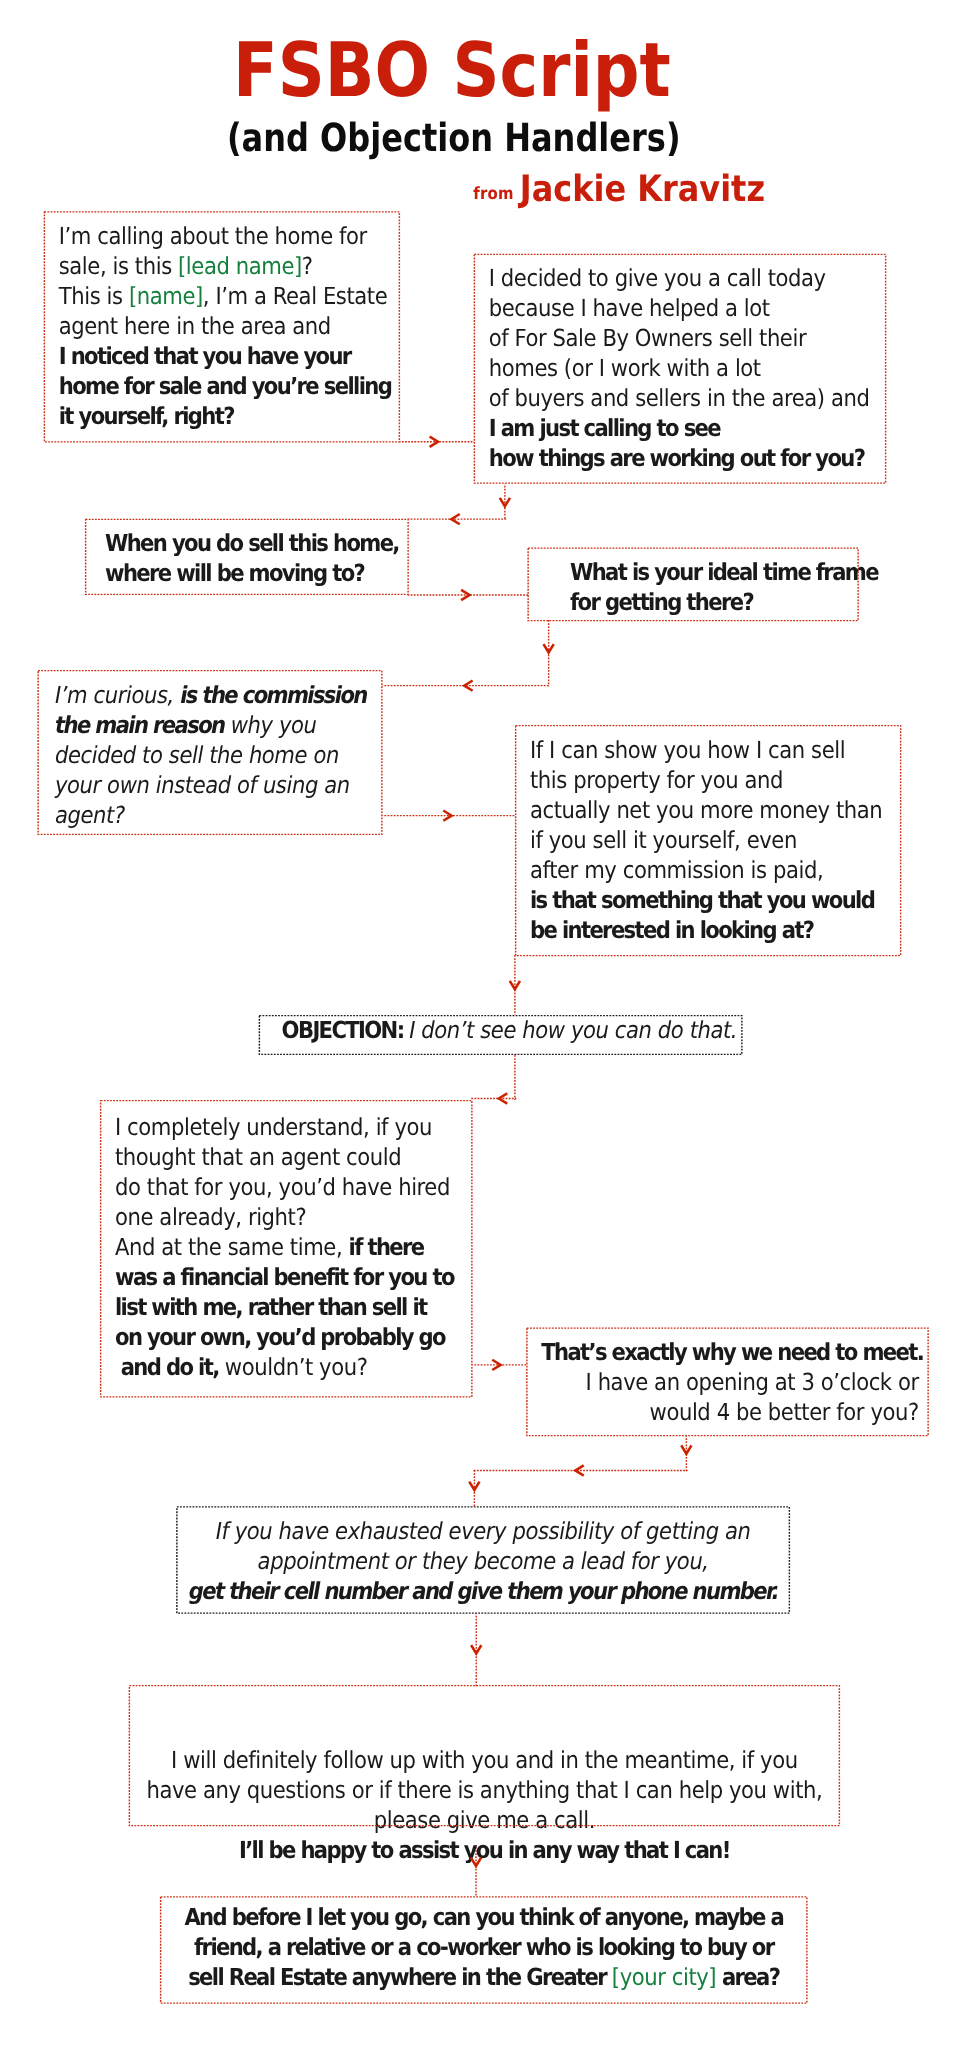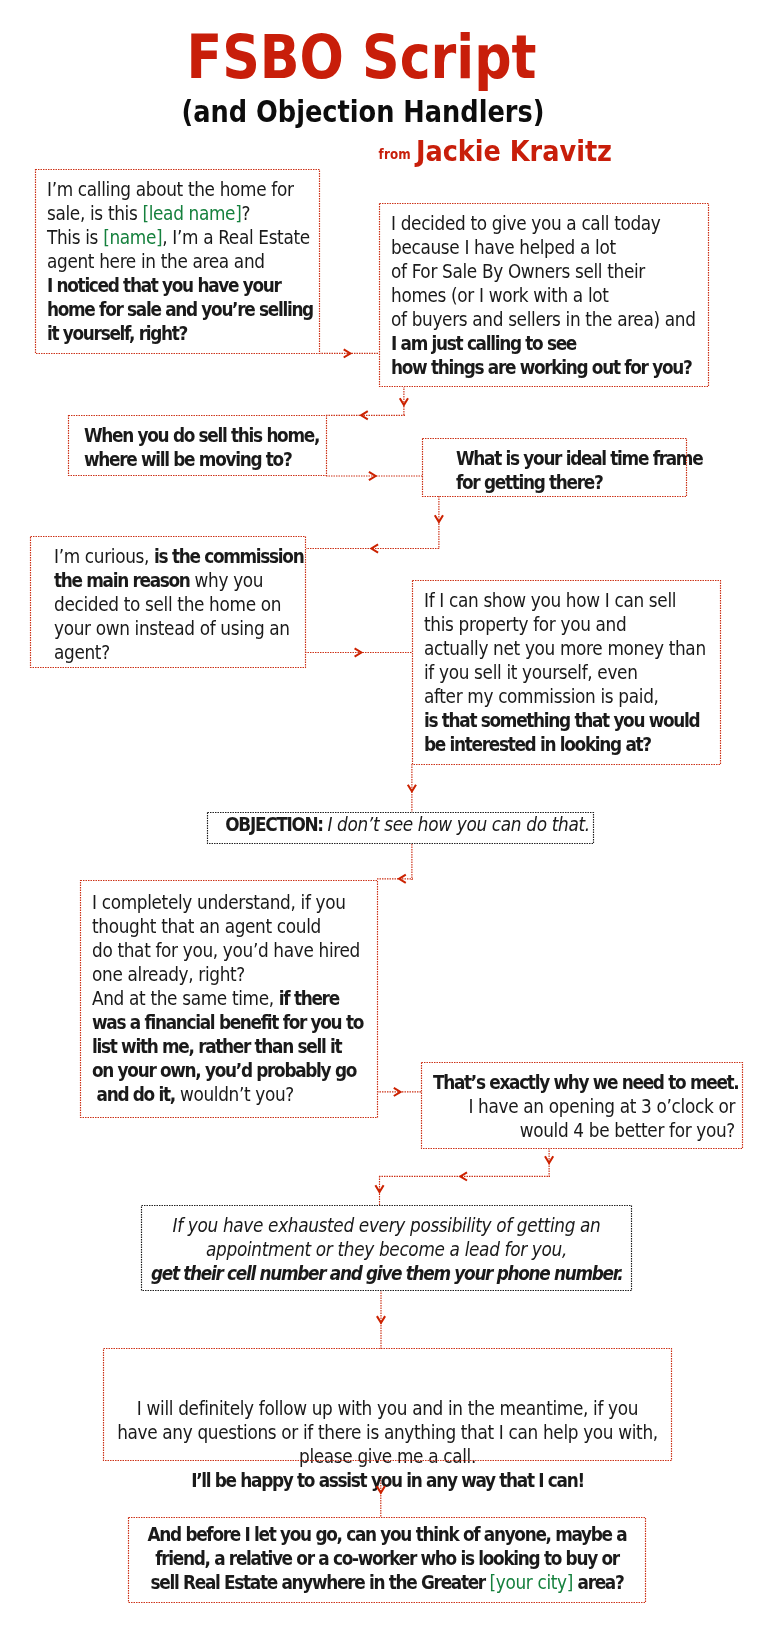--- a/index.html
+++ b/index.html
@@ -59,21 +59,21 @@
   #note-start{left:37.5px; top:152px;margin-top:35px;}
   #note-end{left:0; width:762px; text-align:center; top:1610px;}
 
   
   #box-objection, #box-exhausted-possibility,
   #box-follow-up, #box-referral-ask{text-align:center;}
   #box-exhausted-possibility,#box-follow-up,#box-referral-ask{padding-left:10px;padding-right:10px;}
 
 
   #box-where-moving{padding-left:16px;}
-  #box-commission-question{padding-left:24px;}
+  #box-commission-question{padding-left:14px;font-style:italic;}
 
   #box-objection{padding:1px 2px 1px 16px;line-height:24px;}
   #box-understand-handler{padding-top:11px;}
   #box-referral-ask{padding-top:5.5px;}
 
   #lines{position:absolute;left:0;top:0;z-index:1;}
   #lines-top{position:absolute;left:0;top:0;z-index:5;pointer-events:none;}
 
 </style>
 </head>

